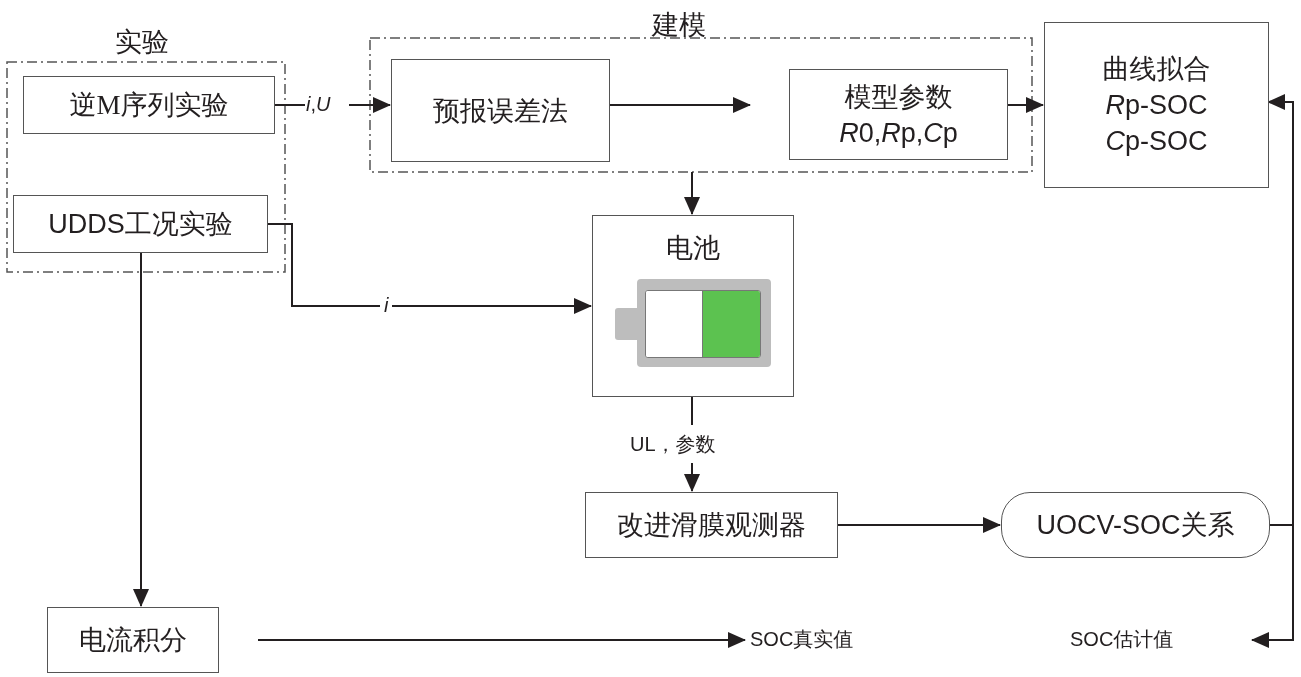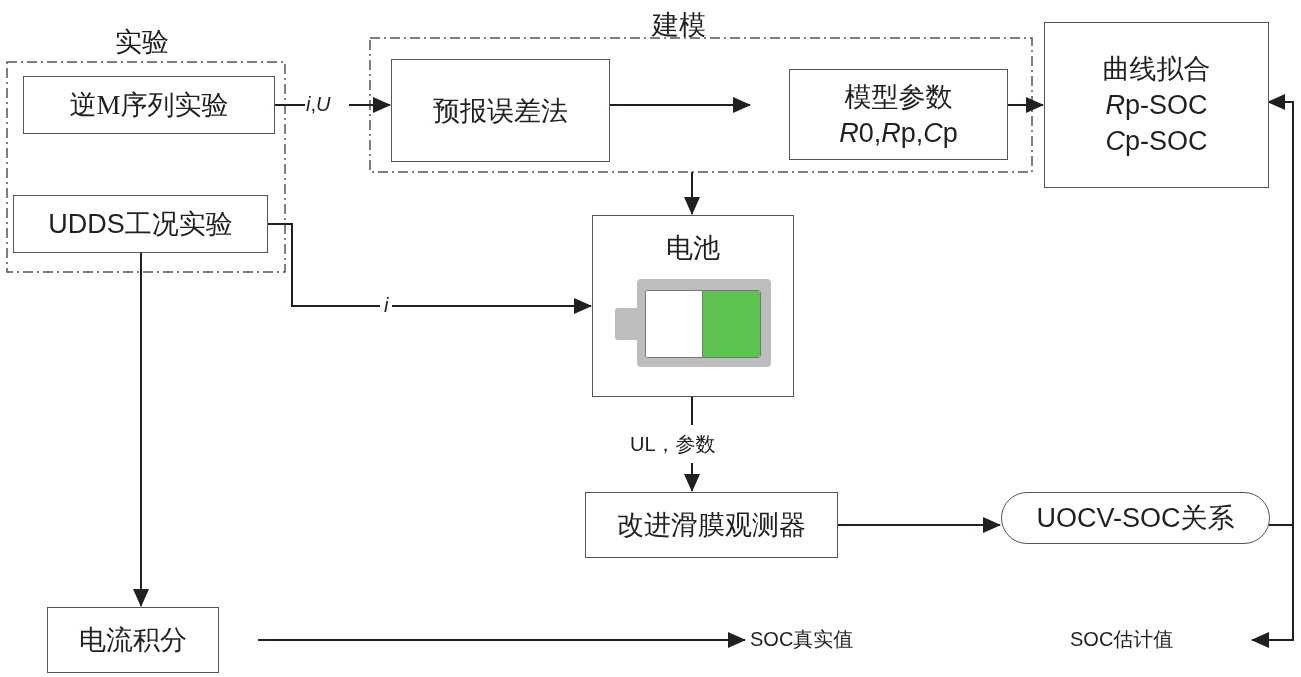--- a/index.html
+++ b/index.html
@@ -105,21 +105,21 @@
 <div class="battery-body"></div>
 <div class="battery-inner">
   <div class="battery-empty"></div>
   <div class="battery-fill" id="battery-fill" style="flex: 0 0 50%; background: rgb(92, 194, 80);"></div>
 </div>
 
 <div class="box" style="left:565px; top:492px; width:253px; height:66px;margin-left:20px;">
   <span class="cn">改进滑膜观测器</span>
 </div>
 
-<div class="box" style="left:1001px; top:492px; width:269px; height:52px;border-radius:29px;">
+<div class="box" style="left:1001px; top:492px; width:269px; height:66px;border-radius:29px;">
   <span class="en">UOCV-SOC关系</span>
 </div>
 
 <div class="box" style="left:47px; top:607px; width:172px; height:66px;">
   <span class="cn">电流积分</span>
 </div>
 
 <div class="lbl" style="left:306px; top:88px;">
   <span class="it">i</span><span>,</span><span class="it">U</span>
 </div>

